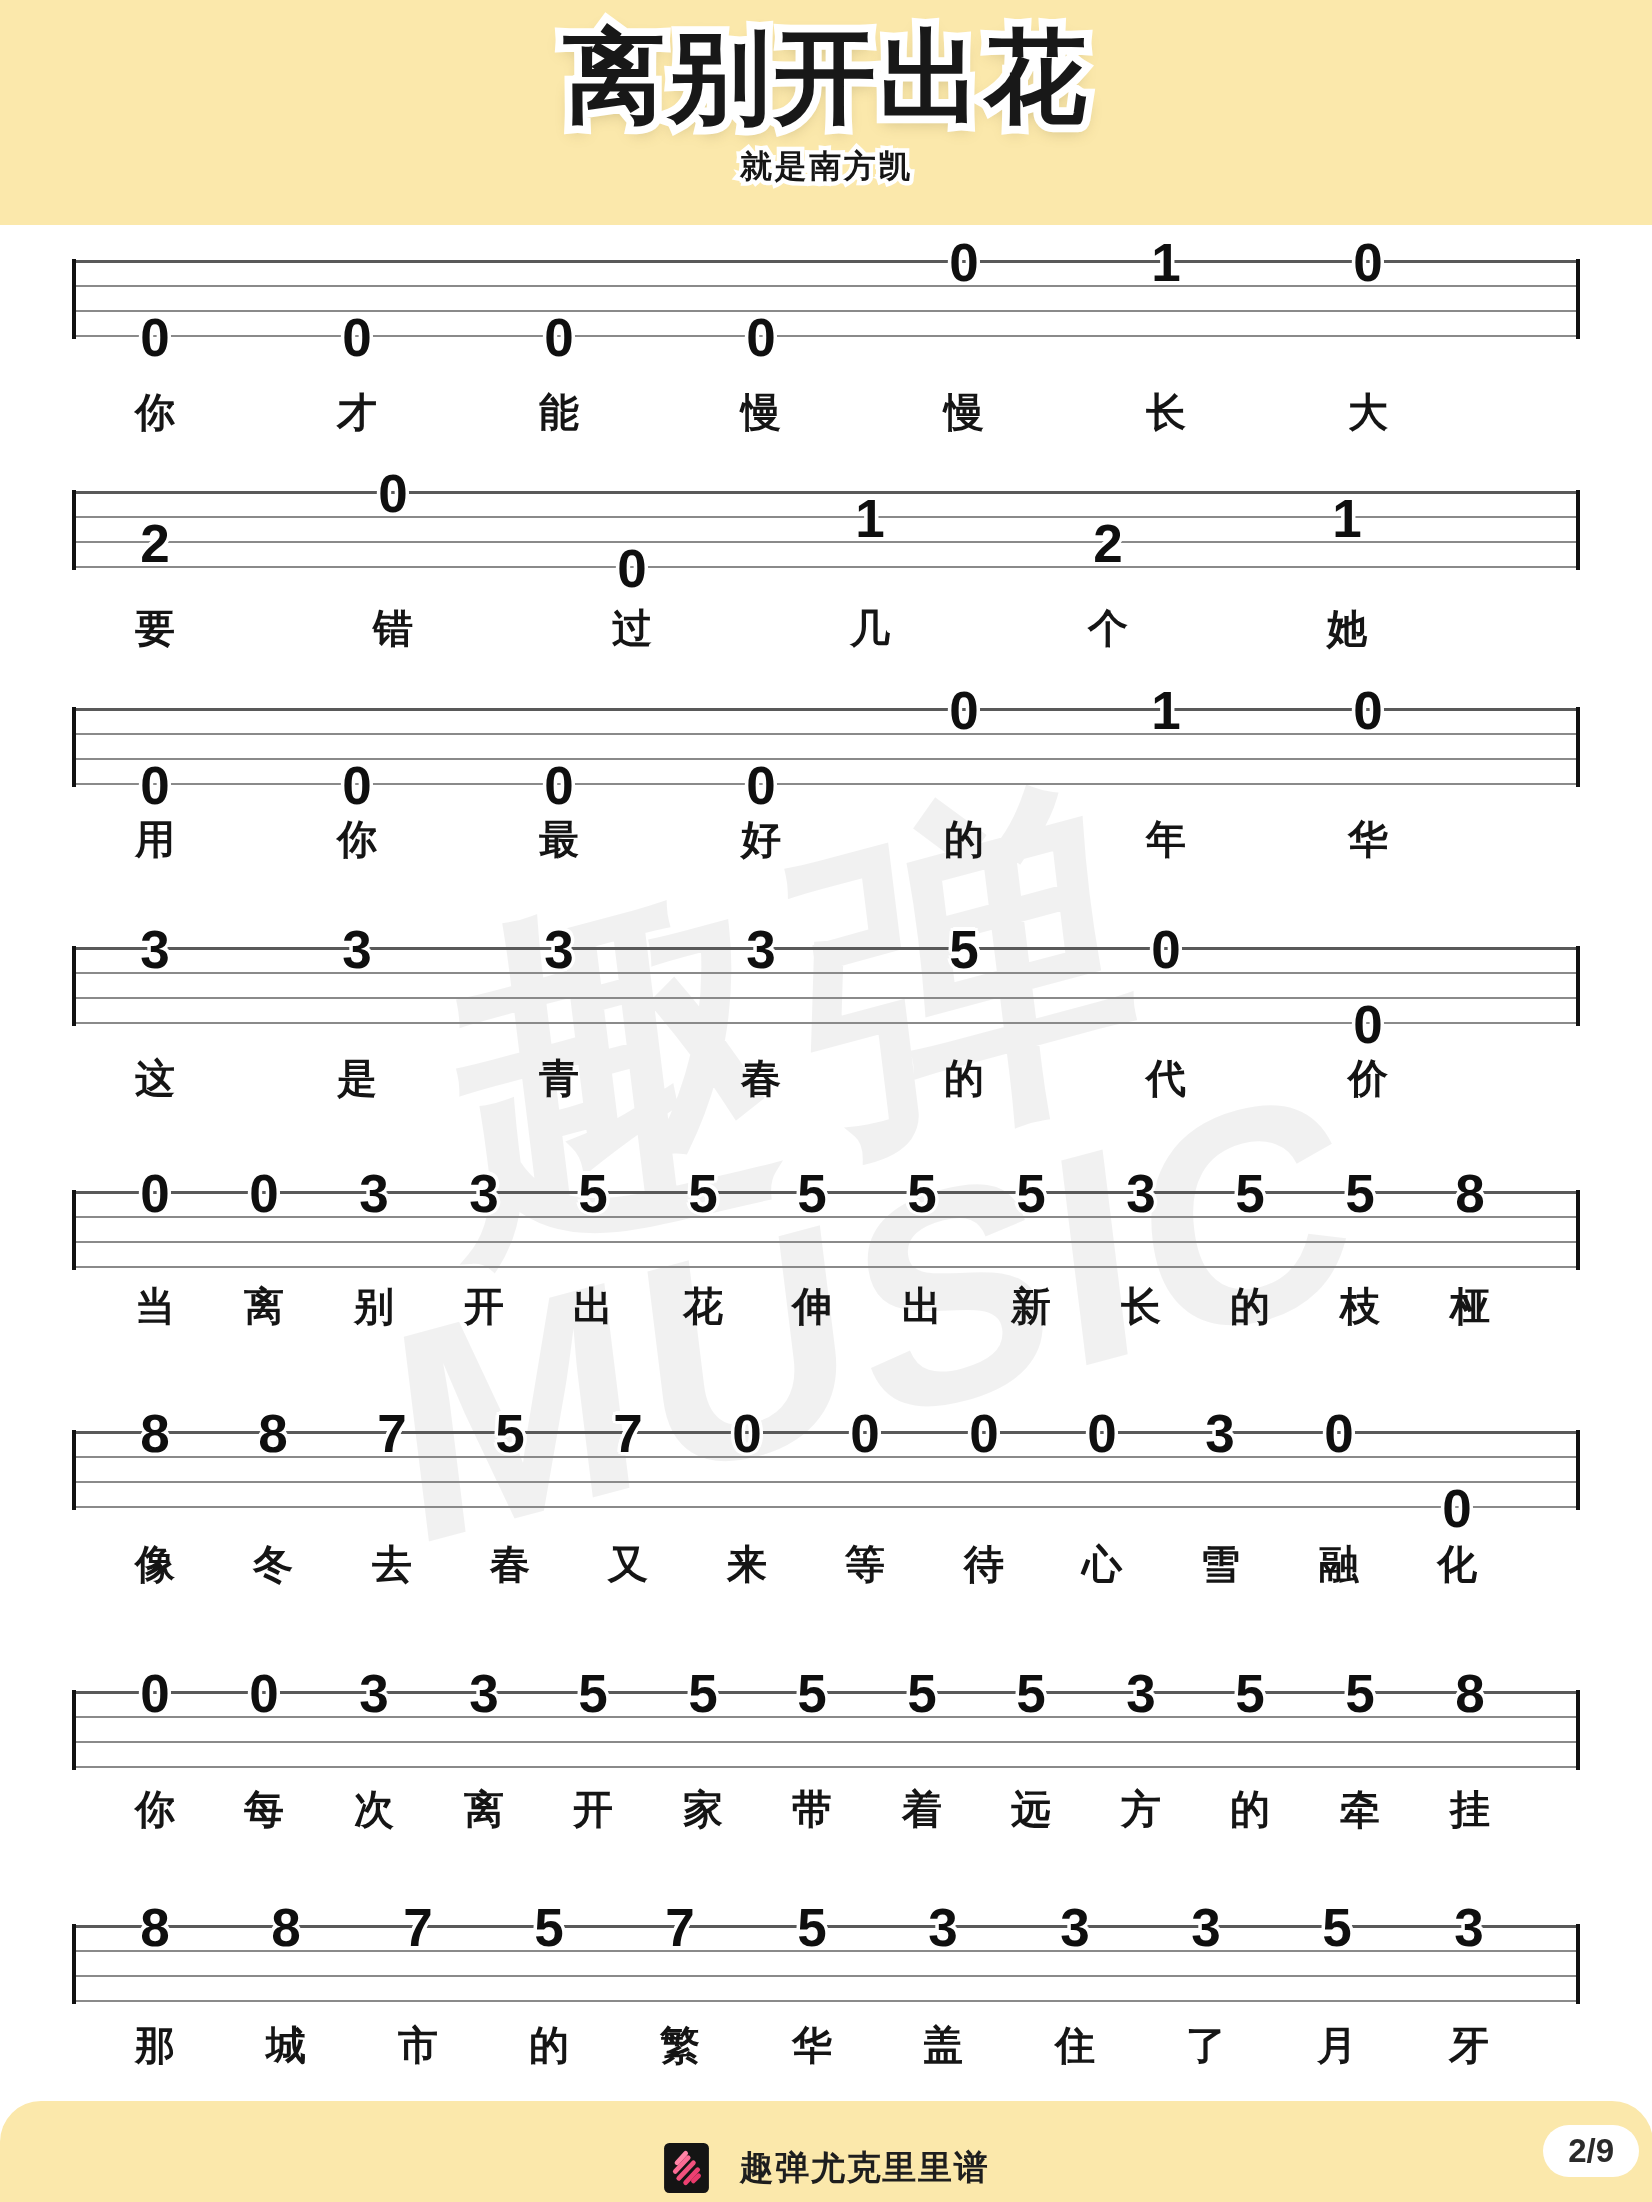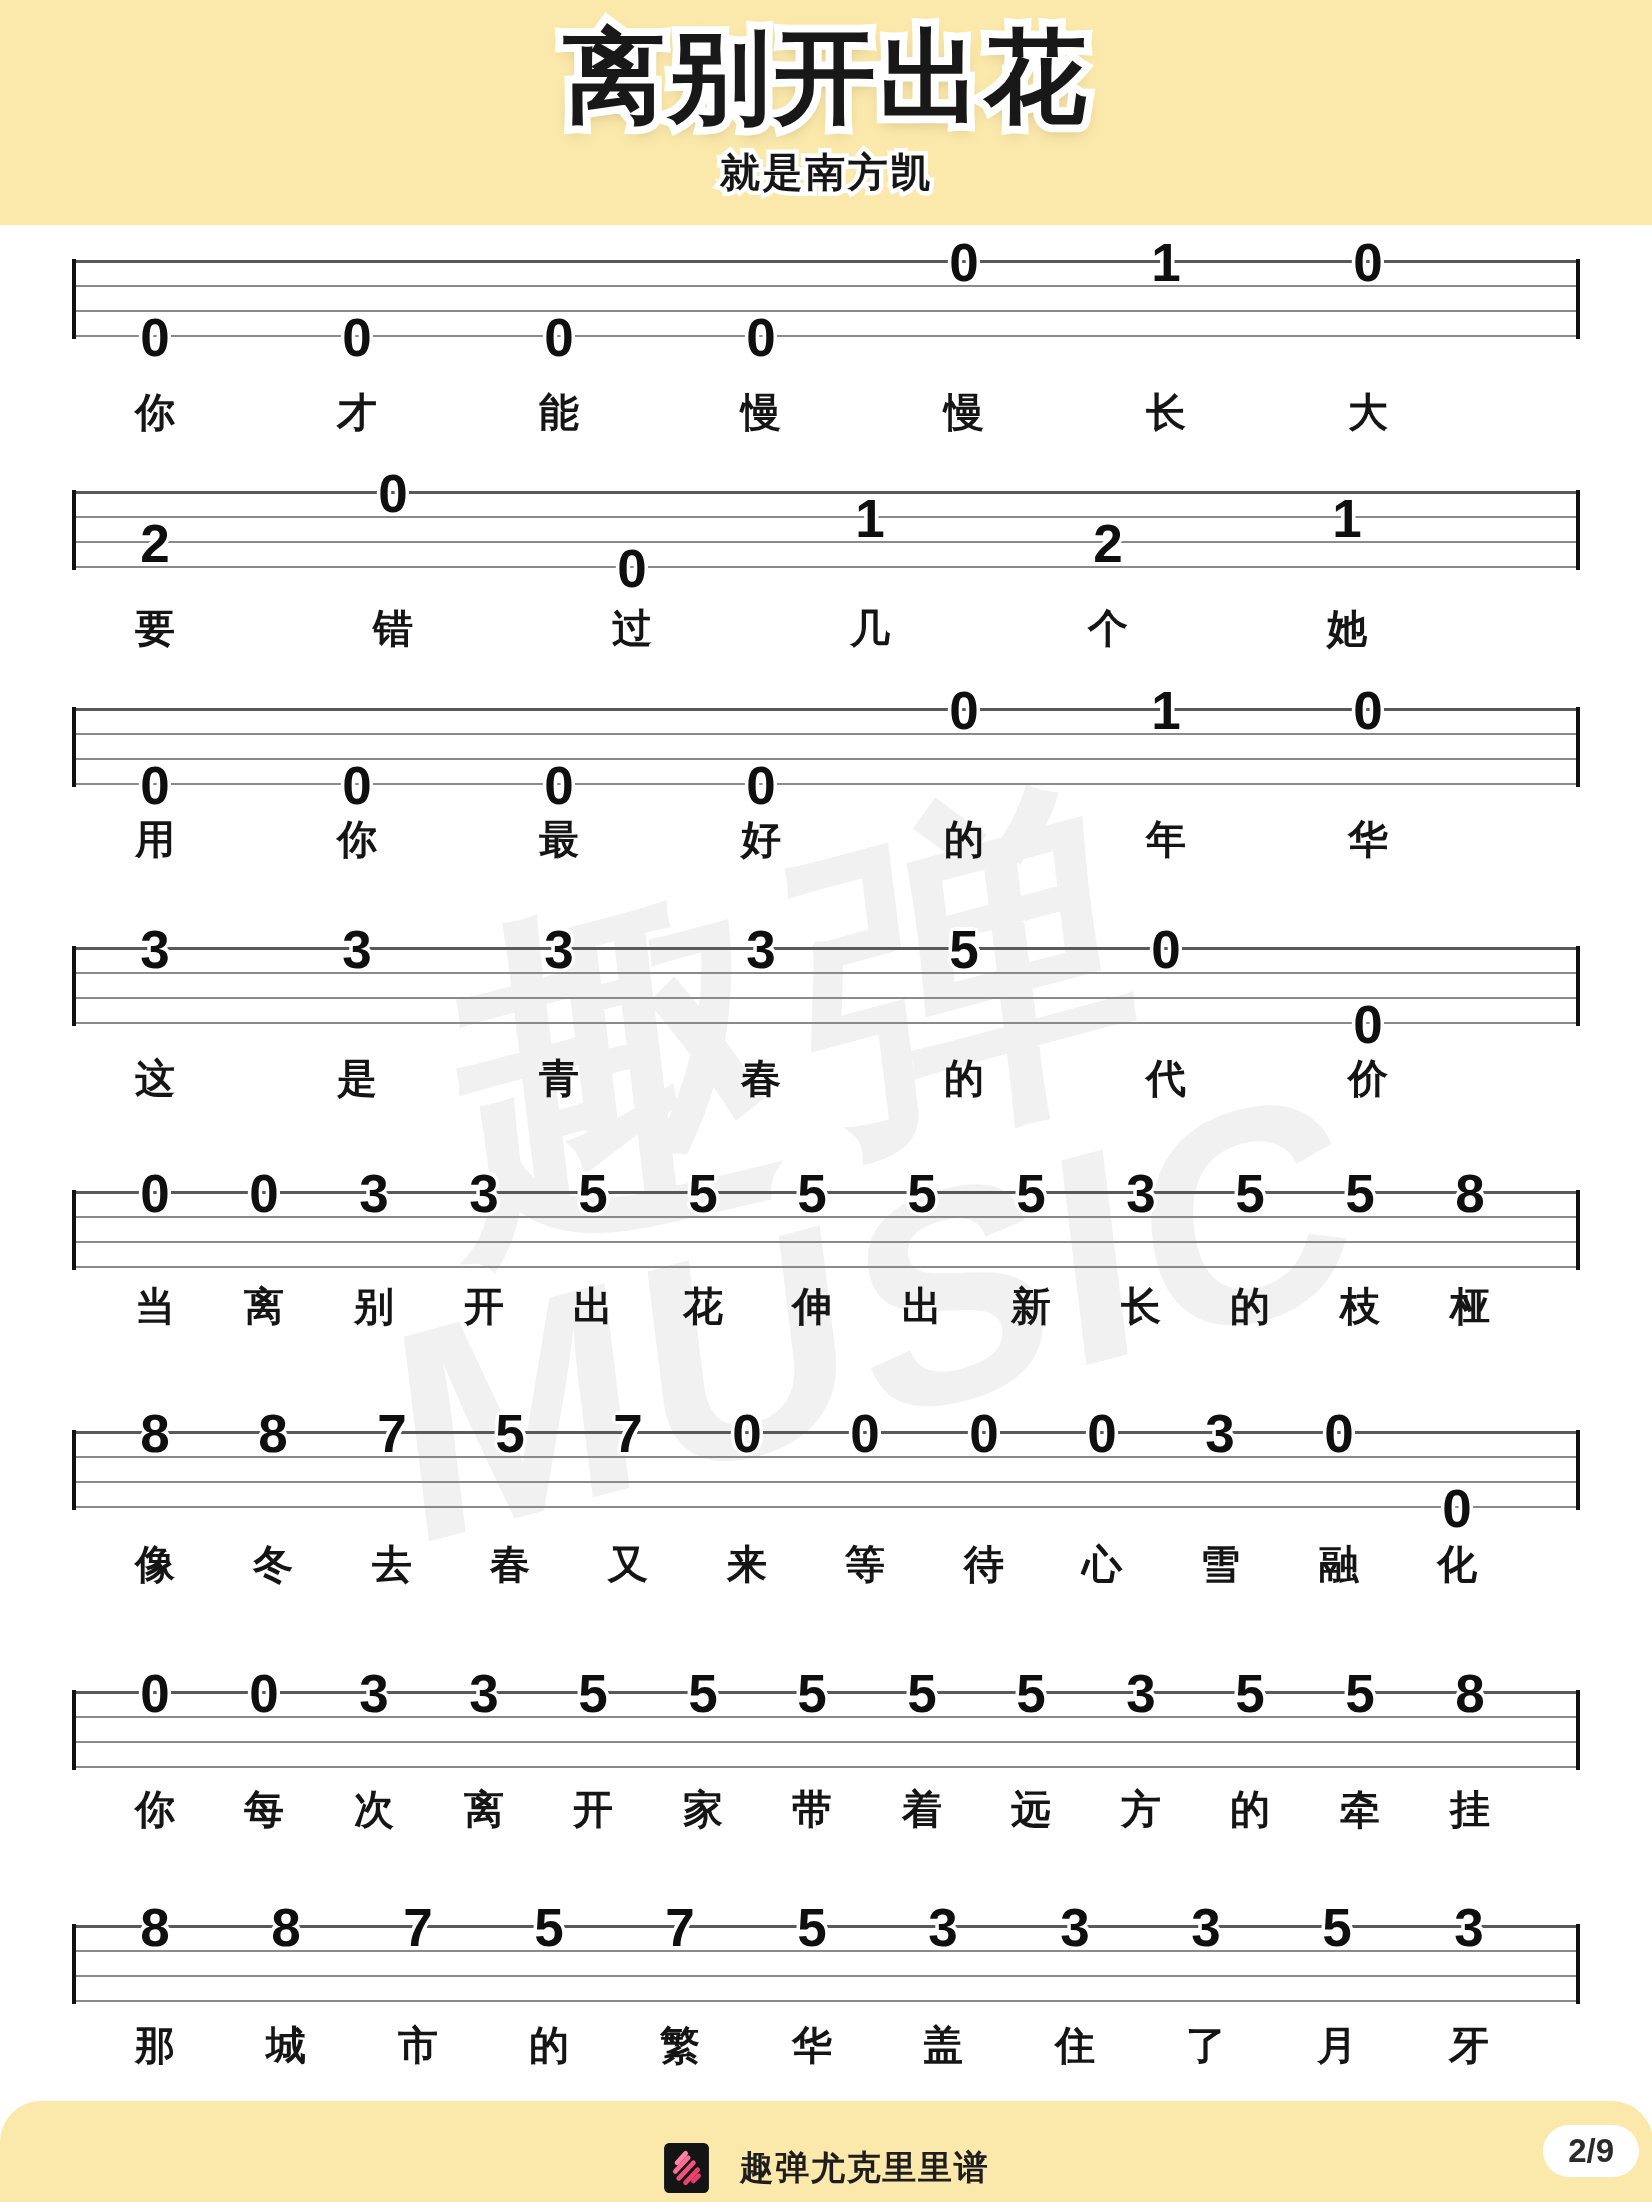--- a/index.html
+++ b/index.html
@@ -19,21 +19,21 @@
   .title{
     position:relative;margin-top:15.5px;font-size:102px;line-height:1.2;font-weight:900;
     letter-spacing:3.4px;color:#181818;z-index:0;white-space:nowrap;
   }
   .title::before{
     content:attr(data-text);position:absolute;left:0;top:0;z-index:-1;color:#181818;
     -webkit-text-stroke:15.5px #ffffff;
     text-shadow:0 6px 15.5px rgba(110,95,50,.40);
   }
   .subtitle{
-    position:relative;margin-top:6.9px;font-size:40px;font-weight:700;letter-spacing:2.6px;
+    position:relative;margin-top:6.9px;font-size:32px;font-weight:700;letter-spacing:2.6px;
     color:#161616;z-index:0;white-space:nowrap;
   }
   .subtitle::before{
     content:attr(data-text);position:absolute;left:0;top:0;z-index:-1;color:#161616;
     -webkit-text-stroke:8.6px #ffffff;
   }
   
   .watermark{
     position:absolute;left:361px;top:843px;width:912px;z-index:0;text-align:center;
     transform:rotate(-15deg) skewX(-8deg);color:rgba(0,0,0,0.055);font-weight:700;

